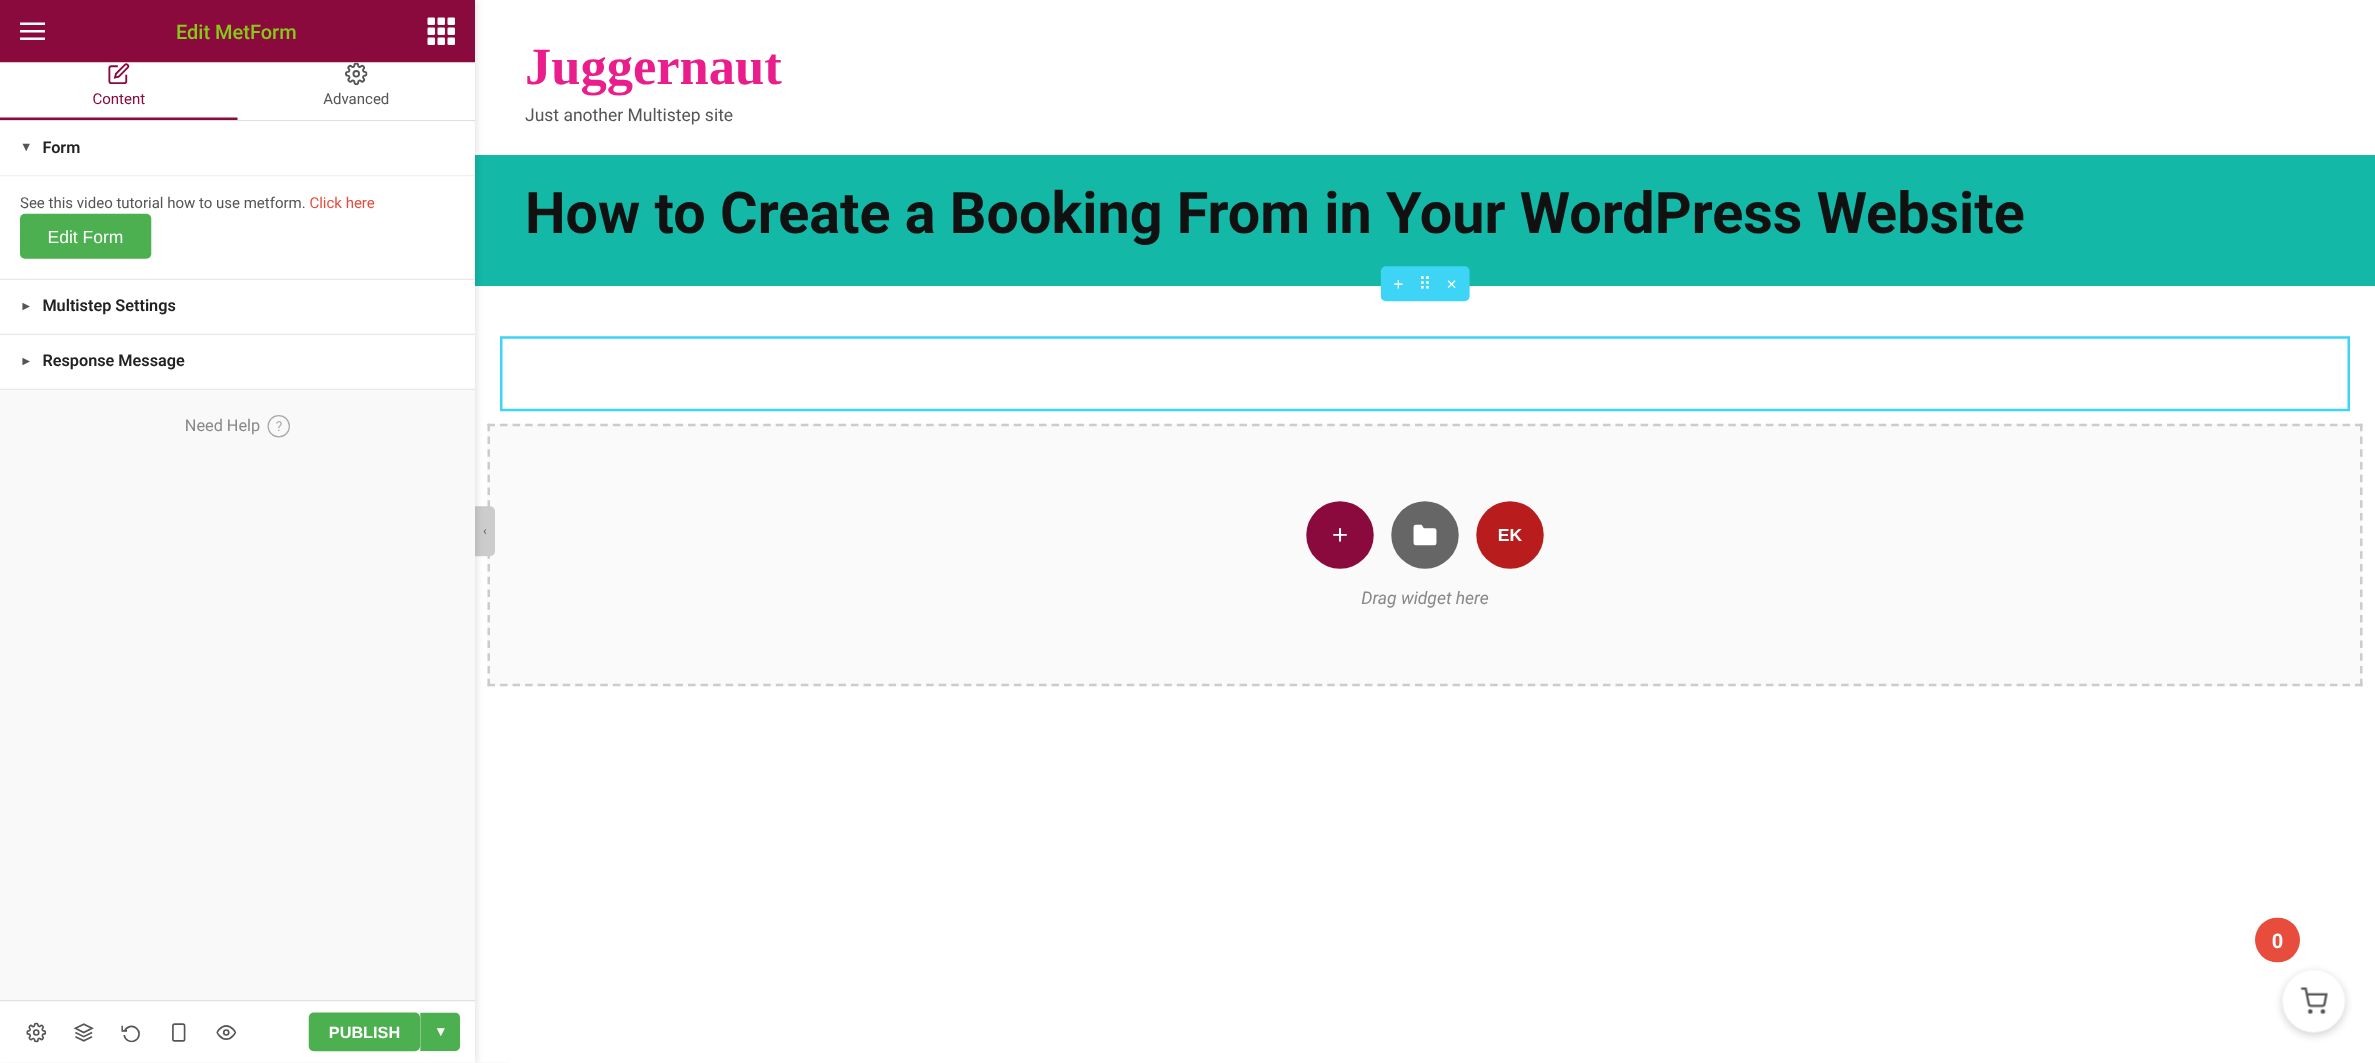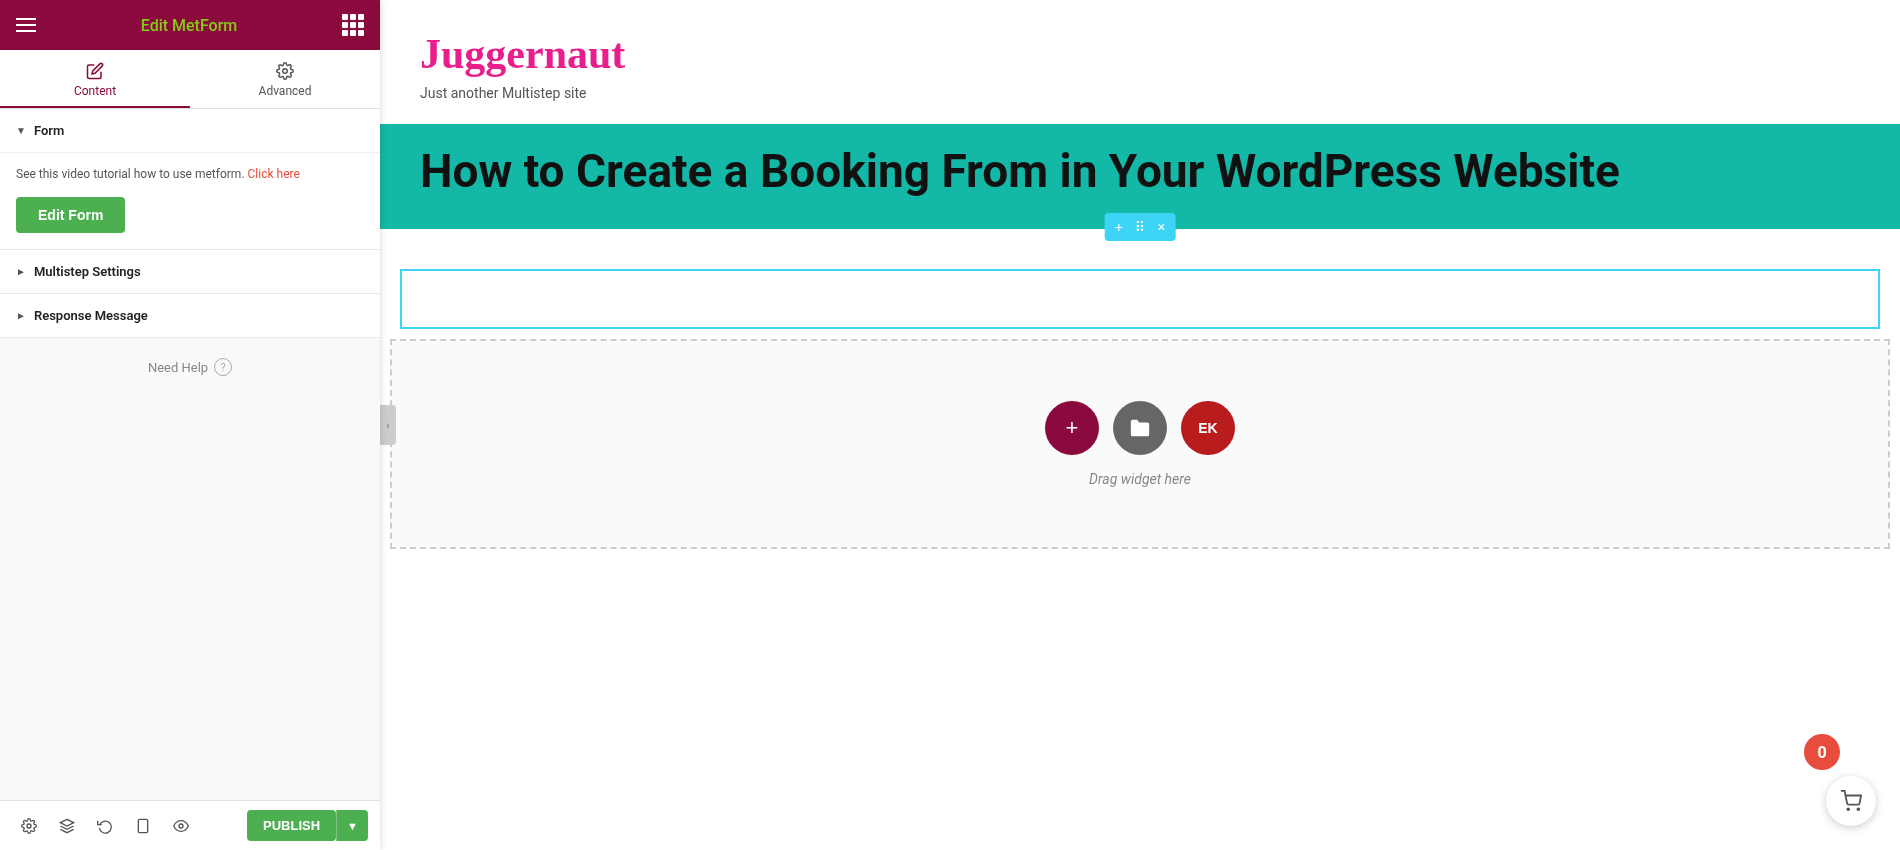--- a/index.html
+++ b/index.html
@@ -51,21 +51,21 @@
       display: flex;
       border-bottom: 1px solid #e0e0e0;
       flex-shrink: 0;
       background: #fff;
     }
     .tab-item {
       flex: 1;
       display: flex;
       flex-direction: column;
       align-items: center;
-      padding: 12px 8px 10px;
+      padding: 0 8px 10px;
       cursor: pointer;
       font-size: 12px;
       color: #555;
       position: relative;
     }
     .tab-item.active {
       color: #8b0a3d;
     }
     .tab-item.active::after {
       content: '';
@@ -107,35 +107,34 @@
 
     .accordion-body {
       padding: 12px 16px 16px;
       border-top: 1px solid #f0f0f0;
     }
 
     .form-tutorial-text {
       font-size: 12px;
       color: #555;
       line-height: 1.5;
-      margin-bottom: 14px;
     }
     .form-tutorial-text a {
       color: #e74c3c;
       text-decoration: none;
     }
 
     .edit-form-btn {
       background: #4caf50;
       color: #fff;
       border: none;
       padding: 10px 22px;
       border-radius: 4px;
       font-size: 14px;
-      font-weight: 700;
+      font-weight: 400;
       cursor: pointer;
     }
 
     
     #need-help {
       padding: 20px;
       text-align: center;
       color: #888;
       font-size: 13px;
       display: flex;

